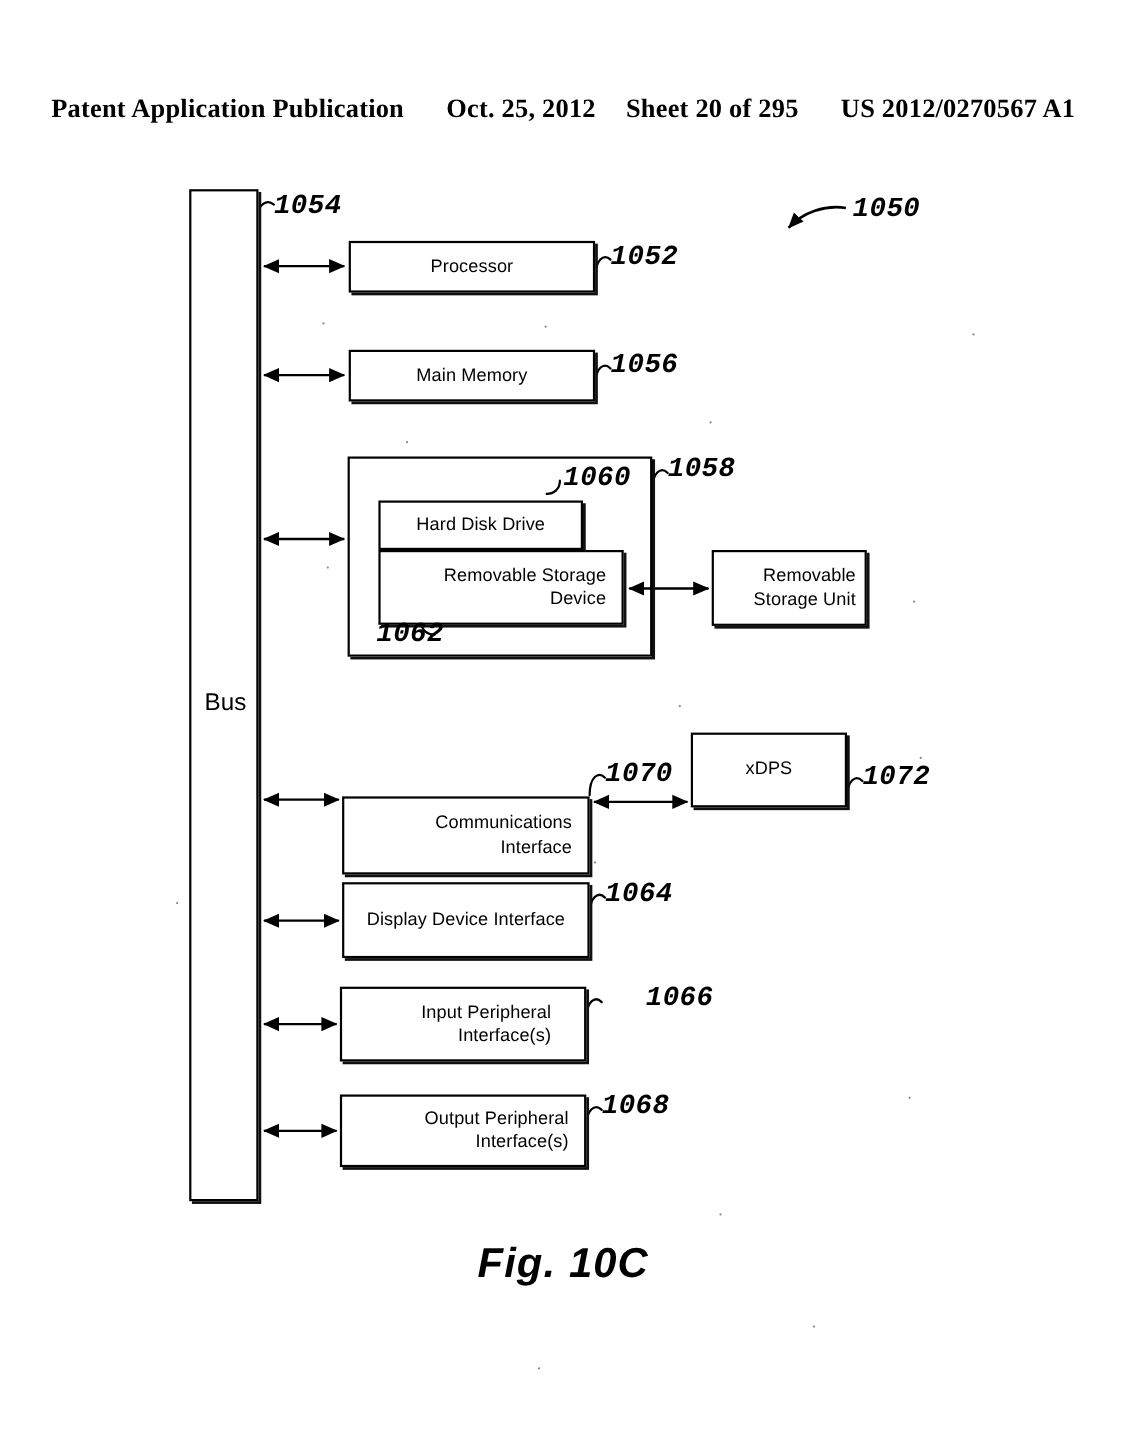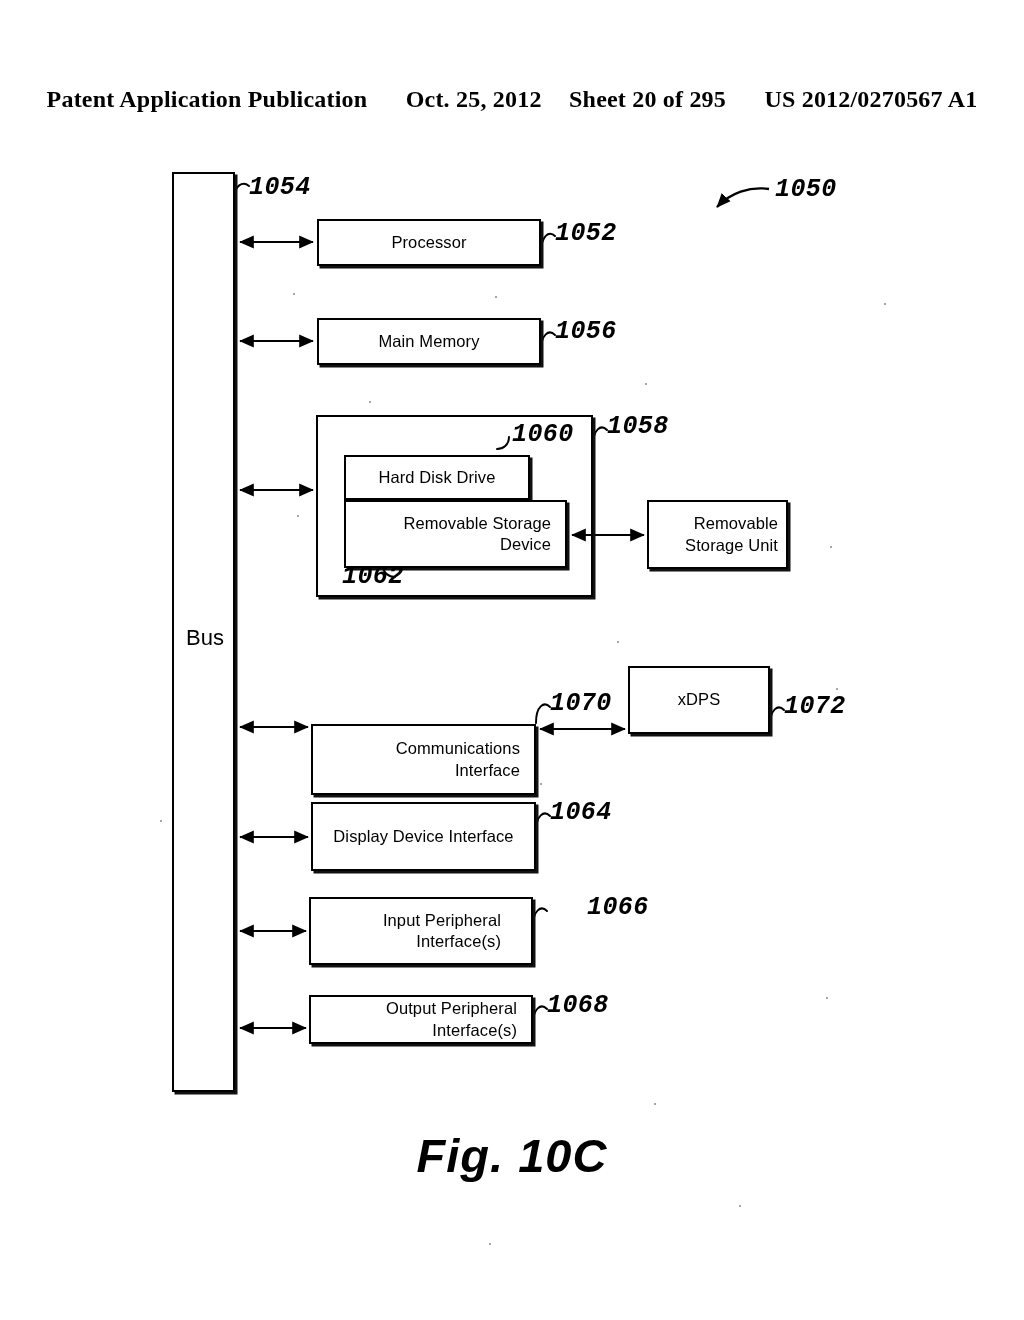--- a/index.html
+++ b/index.html
@@ -97,21 +97,21 @@
   
   #fig-caption {
     position: absolute;
     left: 0;
     top: 1128px;
     width: 1024px;
     text-align: center;
     font-family: "Liberation Sans", sans-serif;
     font-style: italic;
     font-weight: bold;
-    font-size: 47px;
+    font-size: 38px;
     letter-spacing: 1px;
   }
 
   
   .speck {
     position: absolute;
     background: #8a8a8a;
     border-radius: 50%;
     width: 2px;
     height: 2px;
@@ -252,21 +252,21 @@
   <div class="node" style="left:311px; top:802px; width:225px; height:69px; padding:11px 14px;">
     <span>Display Device Interface</span>
   </div>
   <div class="ref" style="left:550px; top:798px;">1064</div>
 
   <div class="node" style="left:309px; top:897px; width:224px; height:68px; padding:0 30px;">
     <span>Input Peripheral Interface(s)</span>
   </div>
   <div class="ref" style="left:547px; top:893px;margin-left:40px;">1066</div>
 
-  <div class="node" style="left:309px; top:995px; width:224px; height:49px; padding:0 14px;">
+  <div class="node" style="left:309px; top:995px; width:224px; height:66px; padding:0 14px;">
     <span>Output Peripheral Interface(s)</span>
   </div>
   <div class="ref" style="left:547px; top:991px;">1068</div>
 
   <div class="ref" style="left:775px; top:175px;">1050</div>
 
   <div class="speck" style="left:293px; top:293px;"></div>
   <div class="speck" style="left:495px; top:296px;"></div>
   <div class="speck" style="left:884px; top:303px;"></div>
   <div class="speck" style="left:645px; top:383px;"></div>

